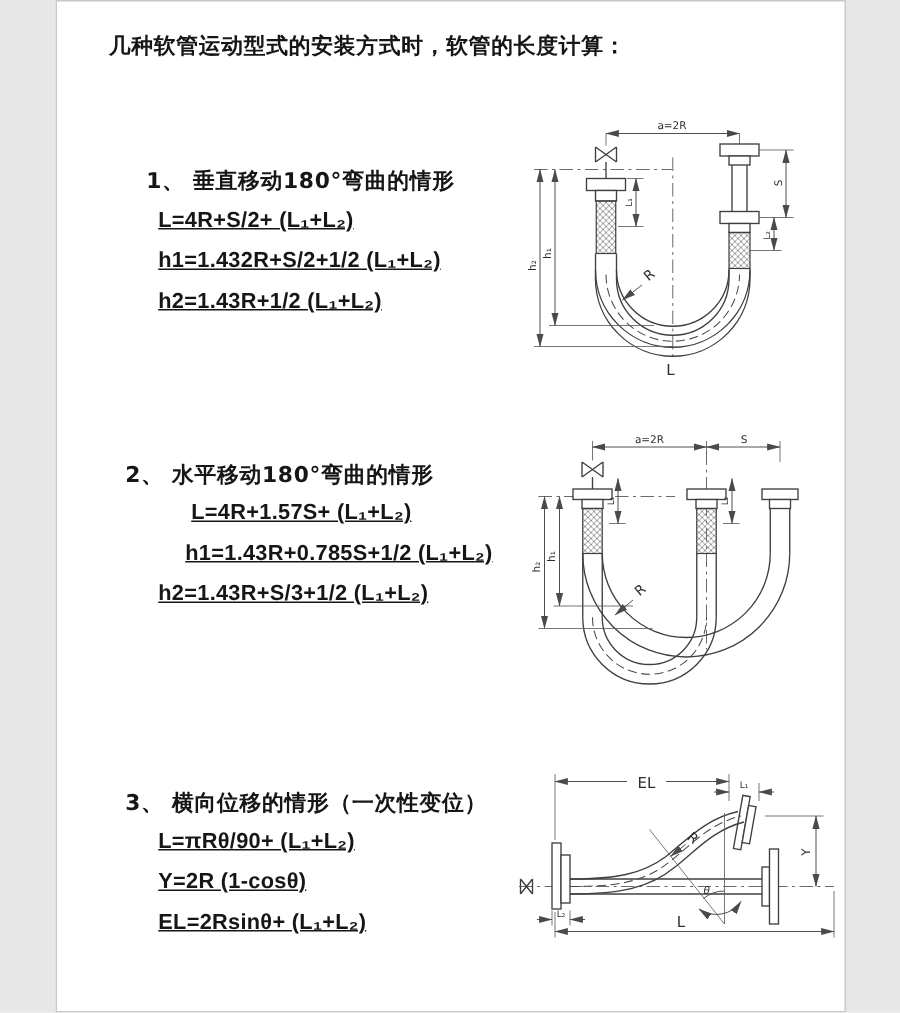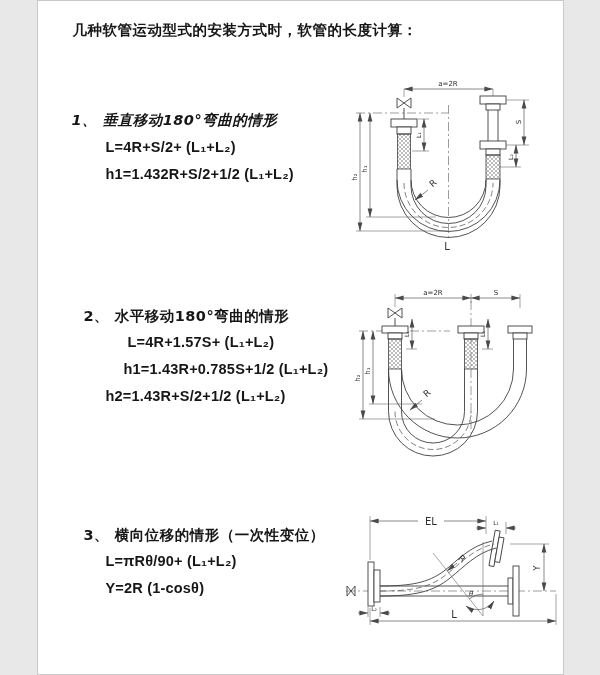--- a/index.html
+++ b/index.html
@@ -11,50 +11,53 @@
   .doc-title{
     position:absolute;left:35px;top:20px;font-size:14.5px;font-weight:bold;
     letter-spacing:0.5px;white-space:nowrap;
   }
   .sec-heading{
     position:absolute;font-size:14.5px;font-weight:bold;letter-spacing:0.5px;white-space:nowrap;
   }
   .formula{
     position:absolute;font-size:14.5px;font-weight:bold;letter-spacing:0.2px;white-space:nowrap;
     font-family:"Liberation Sans","DejaVu Sans",sans-serif;
+    text-decoration:underline;
   }
   svg.diagram{position:absolute;overflow:visible;}
   
   .dw{stroke:#3f3f3f;stroke-width:0.9;fill:none;}
   .dwf{stroke:#3f3f3f;stroke-width:0.9;fill:#ffffff;}
   .dim{stroke:#4a4a4a;stroke-width:0.65;fill:none;}
   .ext{stroke:#5a5a5a;stroke-width:0.55;fill:none;}
   .cl{stroke:#5a5a5a;stroke-width:0.6;fill:none;stroke-dasharray:9 3 2 3;}
   .dash{stroke:#4a4a4a;stroke-width:0.7;fill:none;stroke-dasharray:6 3;}
   .lbl{font-family:"DejaVu Sans","Liberation Sans",sans-serif;fill:#2e2e2e;}
 </style>
 </head>
 <body>
 
 <div class="page">
 
   <div class="doc-title">几种软管运动型式的安装方式时，软管的长度计算：</div>
 
-  <div class="sec-heading" style="left:34px;top:110px;font-style:italic;">1、 垂直移动180°弯曲的情形</div>
+  <div class="sec-heading" style="left:60px;top:110px;">1、 垂直移动180°弯曲的情形</div>
   <div class="formula" style="left:68px;top:138px;">L=4R+S/2+ (L₁+L₂)</div>
   <div class="formula" style="left:68px;top:165px;">h1=1.432R+S/2+1/2 (L₁+L₂)</div>
+  <div class="formula" style="left:68px;top:192px;">h2=1.43R+1/2 (L₁+L₂)</div>
 
   <div class="sec-heading" style="left:46px;top:306px;">2、 水平移动180°弯曲的情形</div>
   <div class="formula" style="left:68px;top:333px;margin-left:22px;">L=4R+1.57S+ (L₁+L₂)</div>
   <div class="formula" style="left:68px;top:360px;margin-left:18px;">h1=1.43R+0.785S+1/2 (L₁+L₂)</div>
-  <div class="formula" style="left:68px;top:387px;">h2=1.43R+S/2+1/2 (L₁+L₂)</div>
+  <div class="formula" style="left:68px;top:387px;">h2=1.43R+S/3+1/2 (L₁+L₂)</div>
 
   <div class="sec-heading" style="left:46px;top:525px;">3、 横向位移的情形（一次性变位）</div>
   <div class="formula" style="left:68px;top:552px;">L=πRθ/90+ (L₁+L₂)</div>
   <div class="formula" style="left:68px;top:579px;text-align:center;">Y=2R (1-cosθ)</div>
+  <div class="formula" style="left:68px;top:606px;">EL=2Rsinθ+ (L₁+L₂)</div>
 
   <svg class="diagram" style="left:306px;top:66px;" width="290" height="196" viewBox="0 0 290 196">
     <defs>
       <marker id="ar1" markerUnits="userSpaceOnUse" markerWidth="9" markerHeight="6" refX="8.6" refY="3" orient="auto-start-reverse">
         <path d="M0,0.6 L9,3 L0,5.4 Z" fill="#4a4a4a"></path>
       </marker>
       <pattern id="hp1" width="4" height="4" patternUnits="userSpaceOnUse">
         <path d="M0,0 l4,4 M4,0 l-4,4" stroke="#7a7a7a" stroke-width="0.5"></path>
       </pattern>
     </defs>

